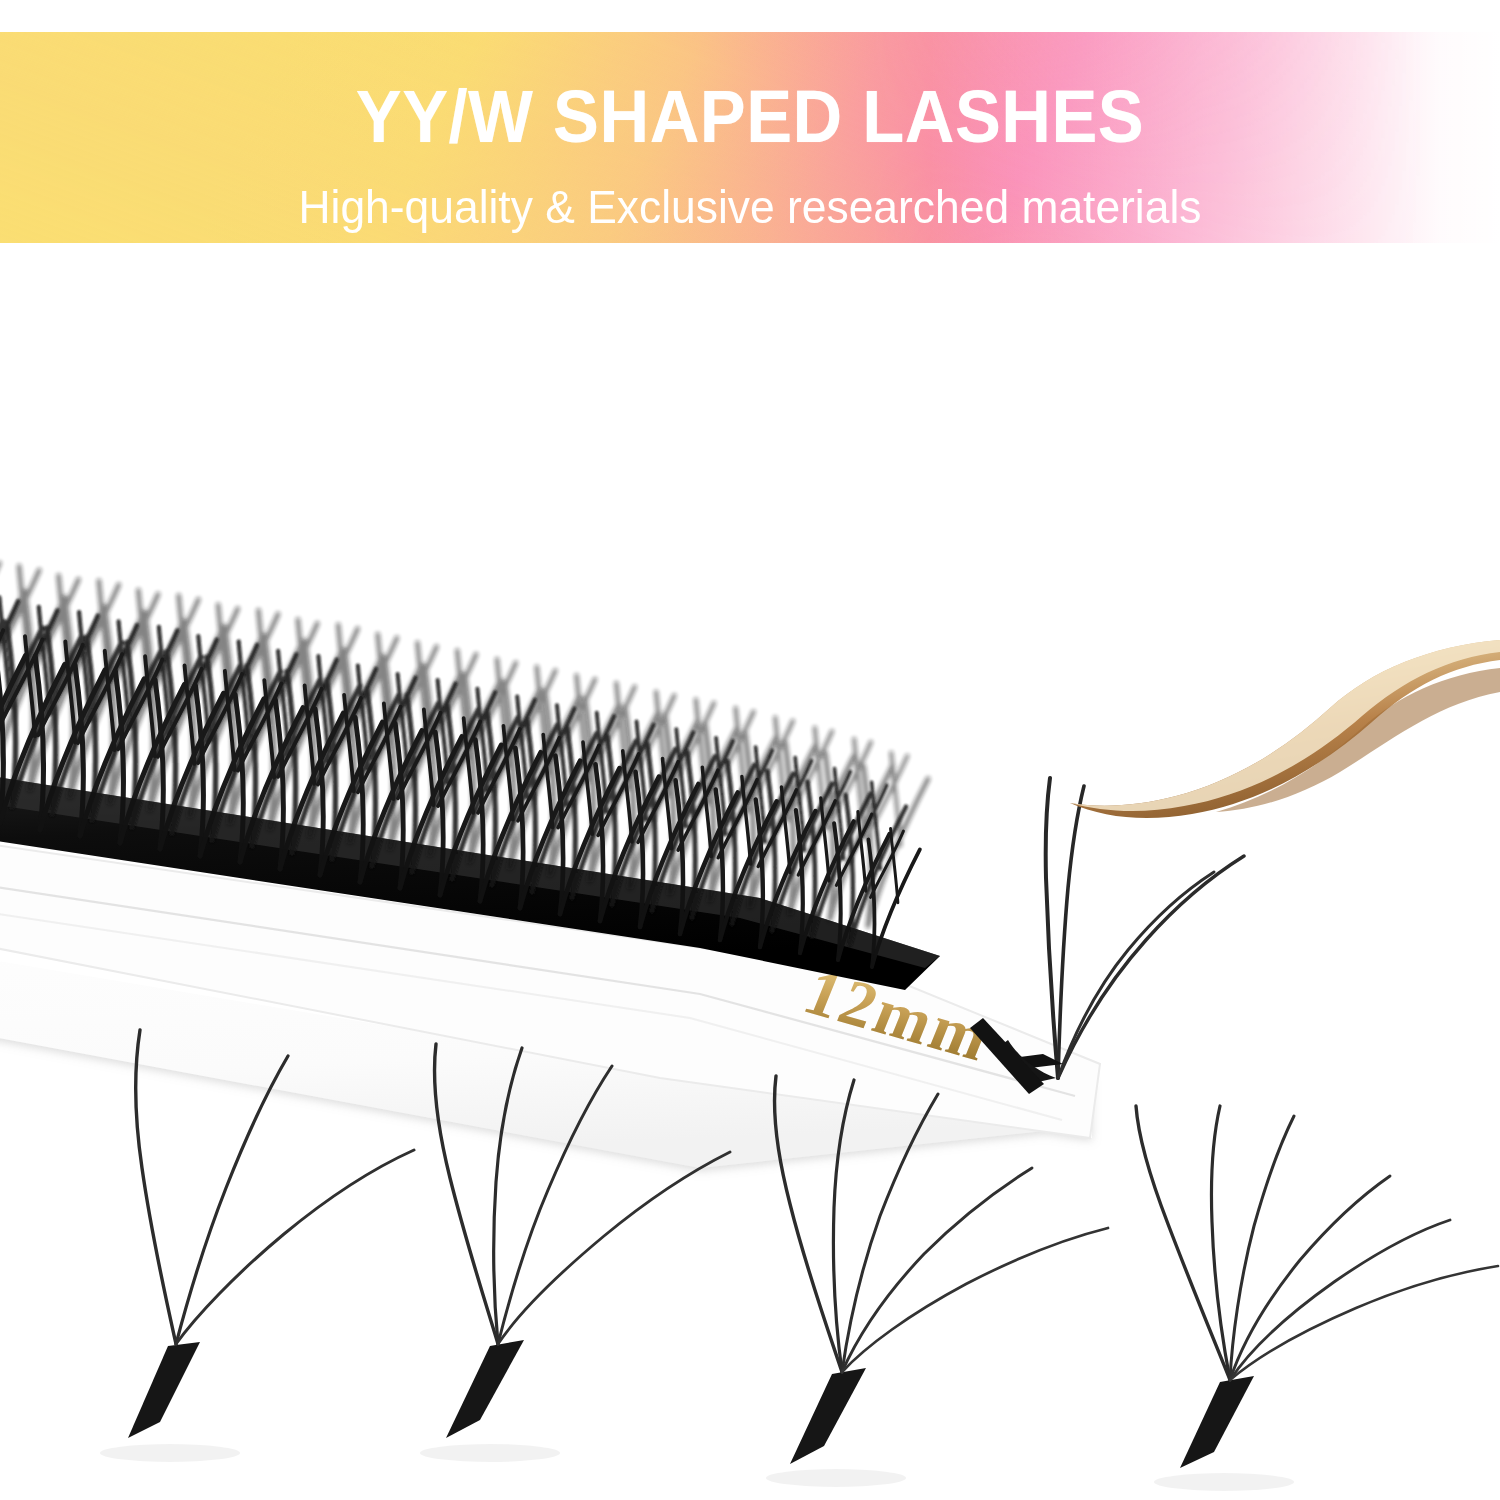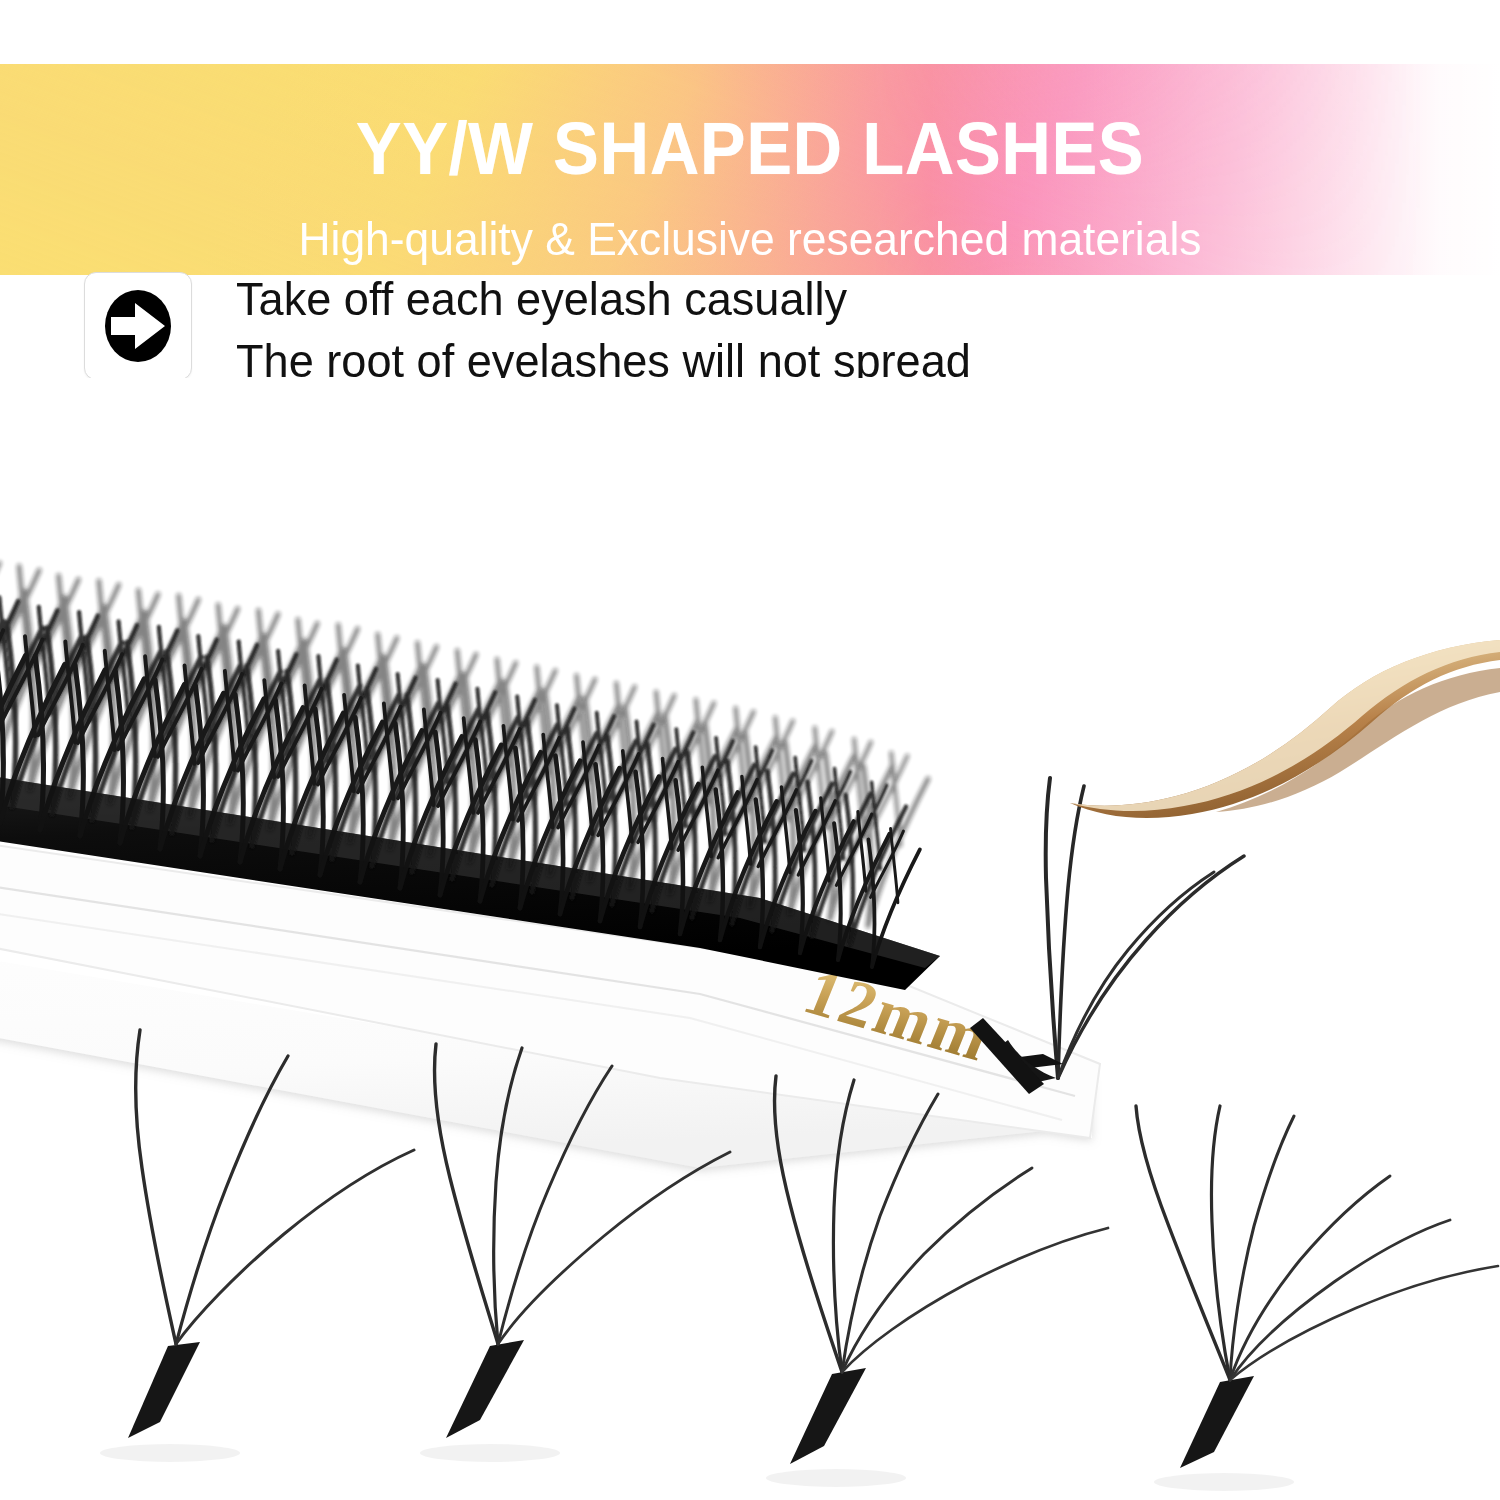--- a/index.html
+++ b/index.html
@@ -7,21 +7,20 @@
     width:1500px;height:1500px;overflow:hidden;position:relative;
     font-family:"Liberation Sans", sans-serif;
     -webkit-font-smoothing:antialiased;
   }
   #stage{position:absolute;inset:0;width:1500px;height:1500px;background:#fff;}
 
   
   .banner{
     position:absolute;left:0;top:32px;width:1500px;height:211px;
     overflow:hidden;
-    margin-top:32px;
   }
   .banner .grad{
     position:absolute;inset:0;
     background:
       linear-gradient(to right, rgba(255,255,255,0) 0%, rgba(255,255,255,0) 62%, rgba(255,255,255,0.55) 82%, rgba(255,255,255,0.97) 96%, #ffffff 100%),
       linear-gradient(115deg,
         #fadf72 0%,
         #fadf72 18%,
         #fbdd73 30%,
         #fbc585 44%,
@@ -80,32 +79,20 @@
 
 <div id="stage">
 
   <div class="banner">
     <div class="grad"></div>
     <div class="grad2"></div>
     <div class="banner-title">YY/W SHAPED LASHES</div>
     <div class="banner-sub">High-quality &amp; Exclusive researched materials</div>
   </div>
 
-  <div class="instruction">
-    <div class="icon-box">
-      <svg width="78" height="78" viewBox="0 0 78 78">
-        <ellipse cx="39" cy="39" rx="33" ry="36" fill="#000000"></ellipse>
-        <path d="M36 16 L66 39 L36 62 L36 48 L12 48 L12 30 L36 30 Z" fill="#ffffff"></path>
-      </svg>
-    </div>
-    <div class="instr-lines">
-      <div>Take off each eyelash casually</div>
-      <div>The root of eyelashes will not spread</div>
-    </div>
-  </div>
 
   <div class="photo">
     <svg width="1500" height="1122" viewBox="0 0 1500 1122">
       <defs>
         <linearGradient id="stripGrad" x1="0" y1="0" x2="0.25" y2="1">
           <stop offset="0%" stop-color="#2b2b2b"></stop>
           <stop offset="45%" stop-color="#0d0d0d"></stop>
           <stop offset="100%" stop-color="#000000"></stop>
         </linearGradient>
         <linearGradient id="trayGrad" x1="0" y1="0" x2="0.2" y2="1">

